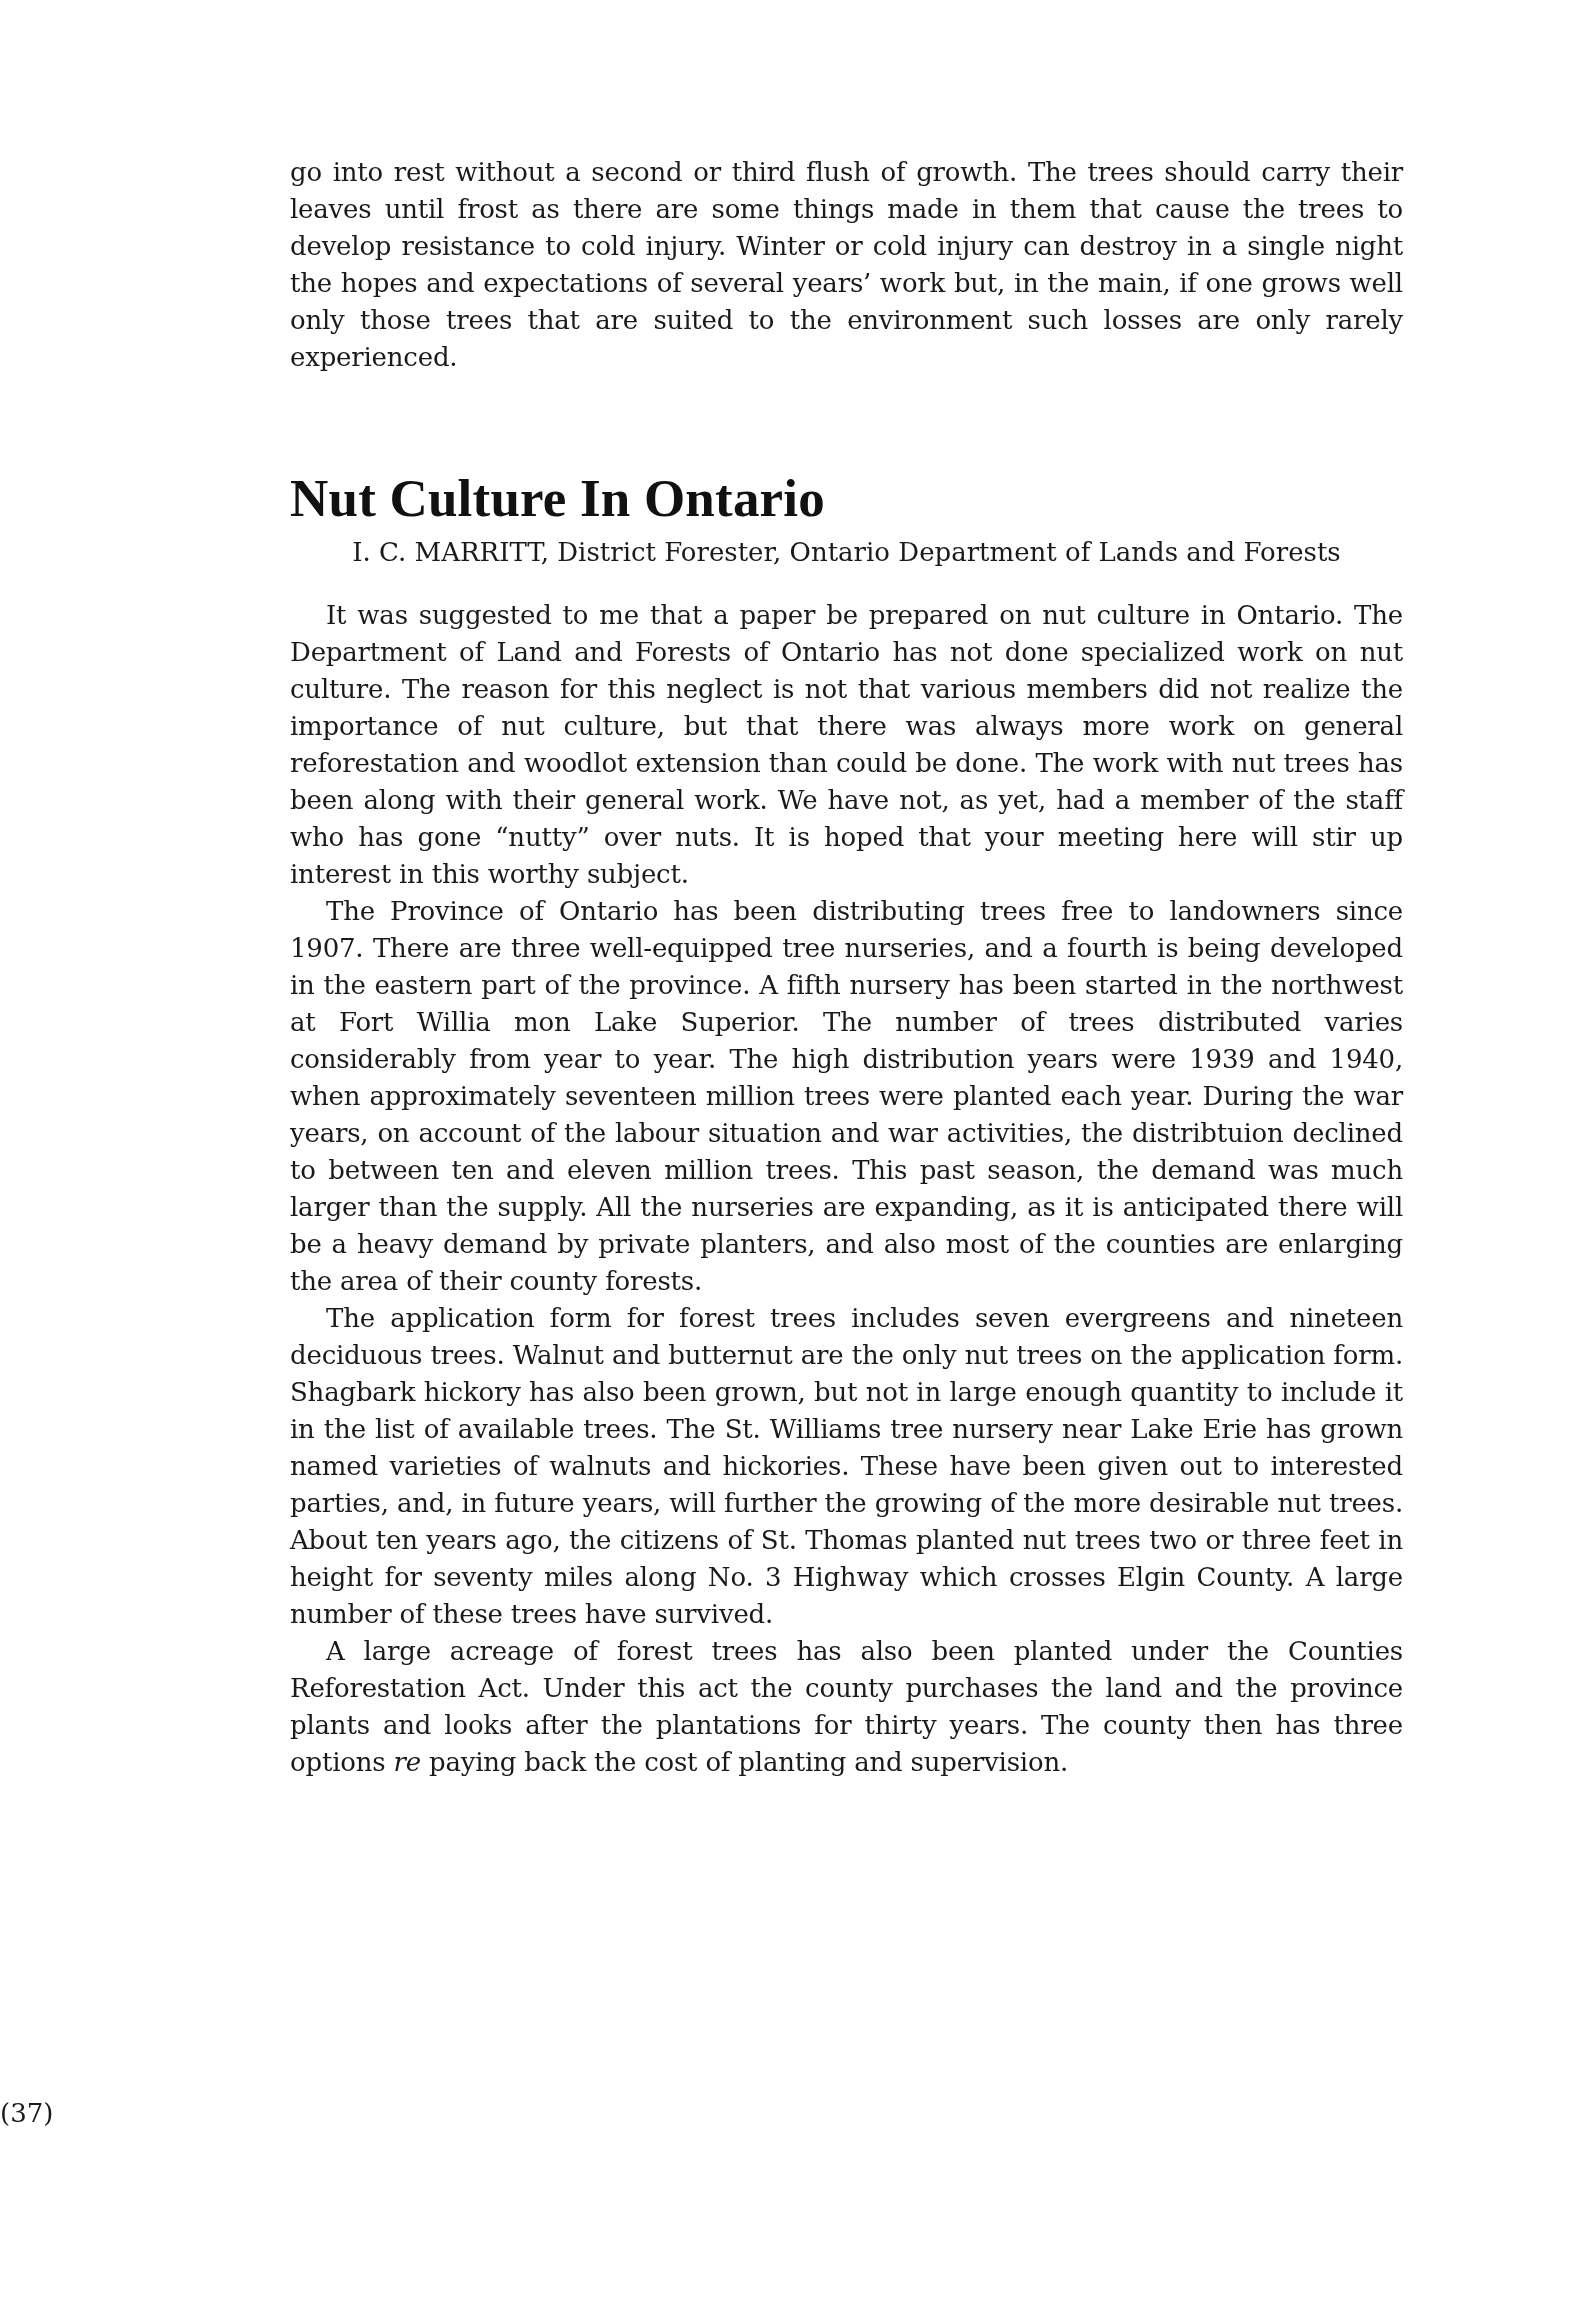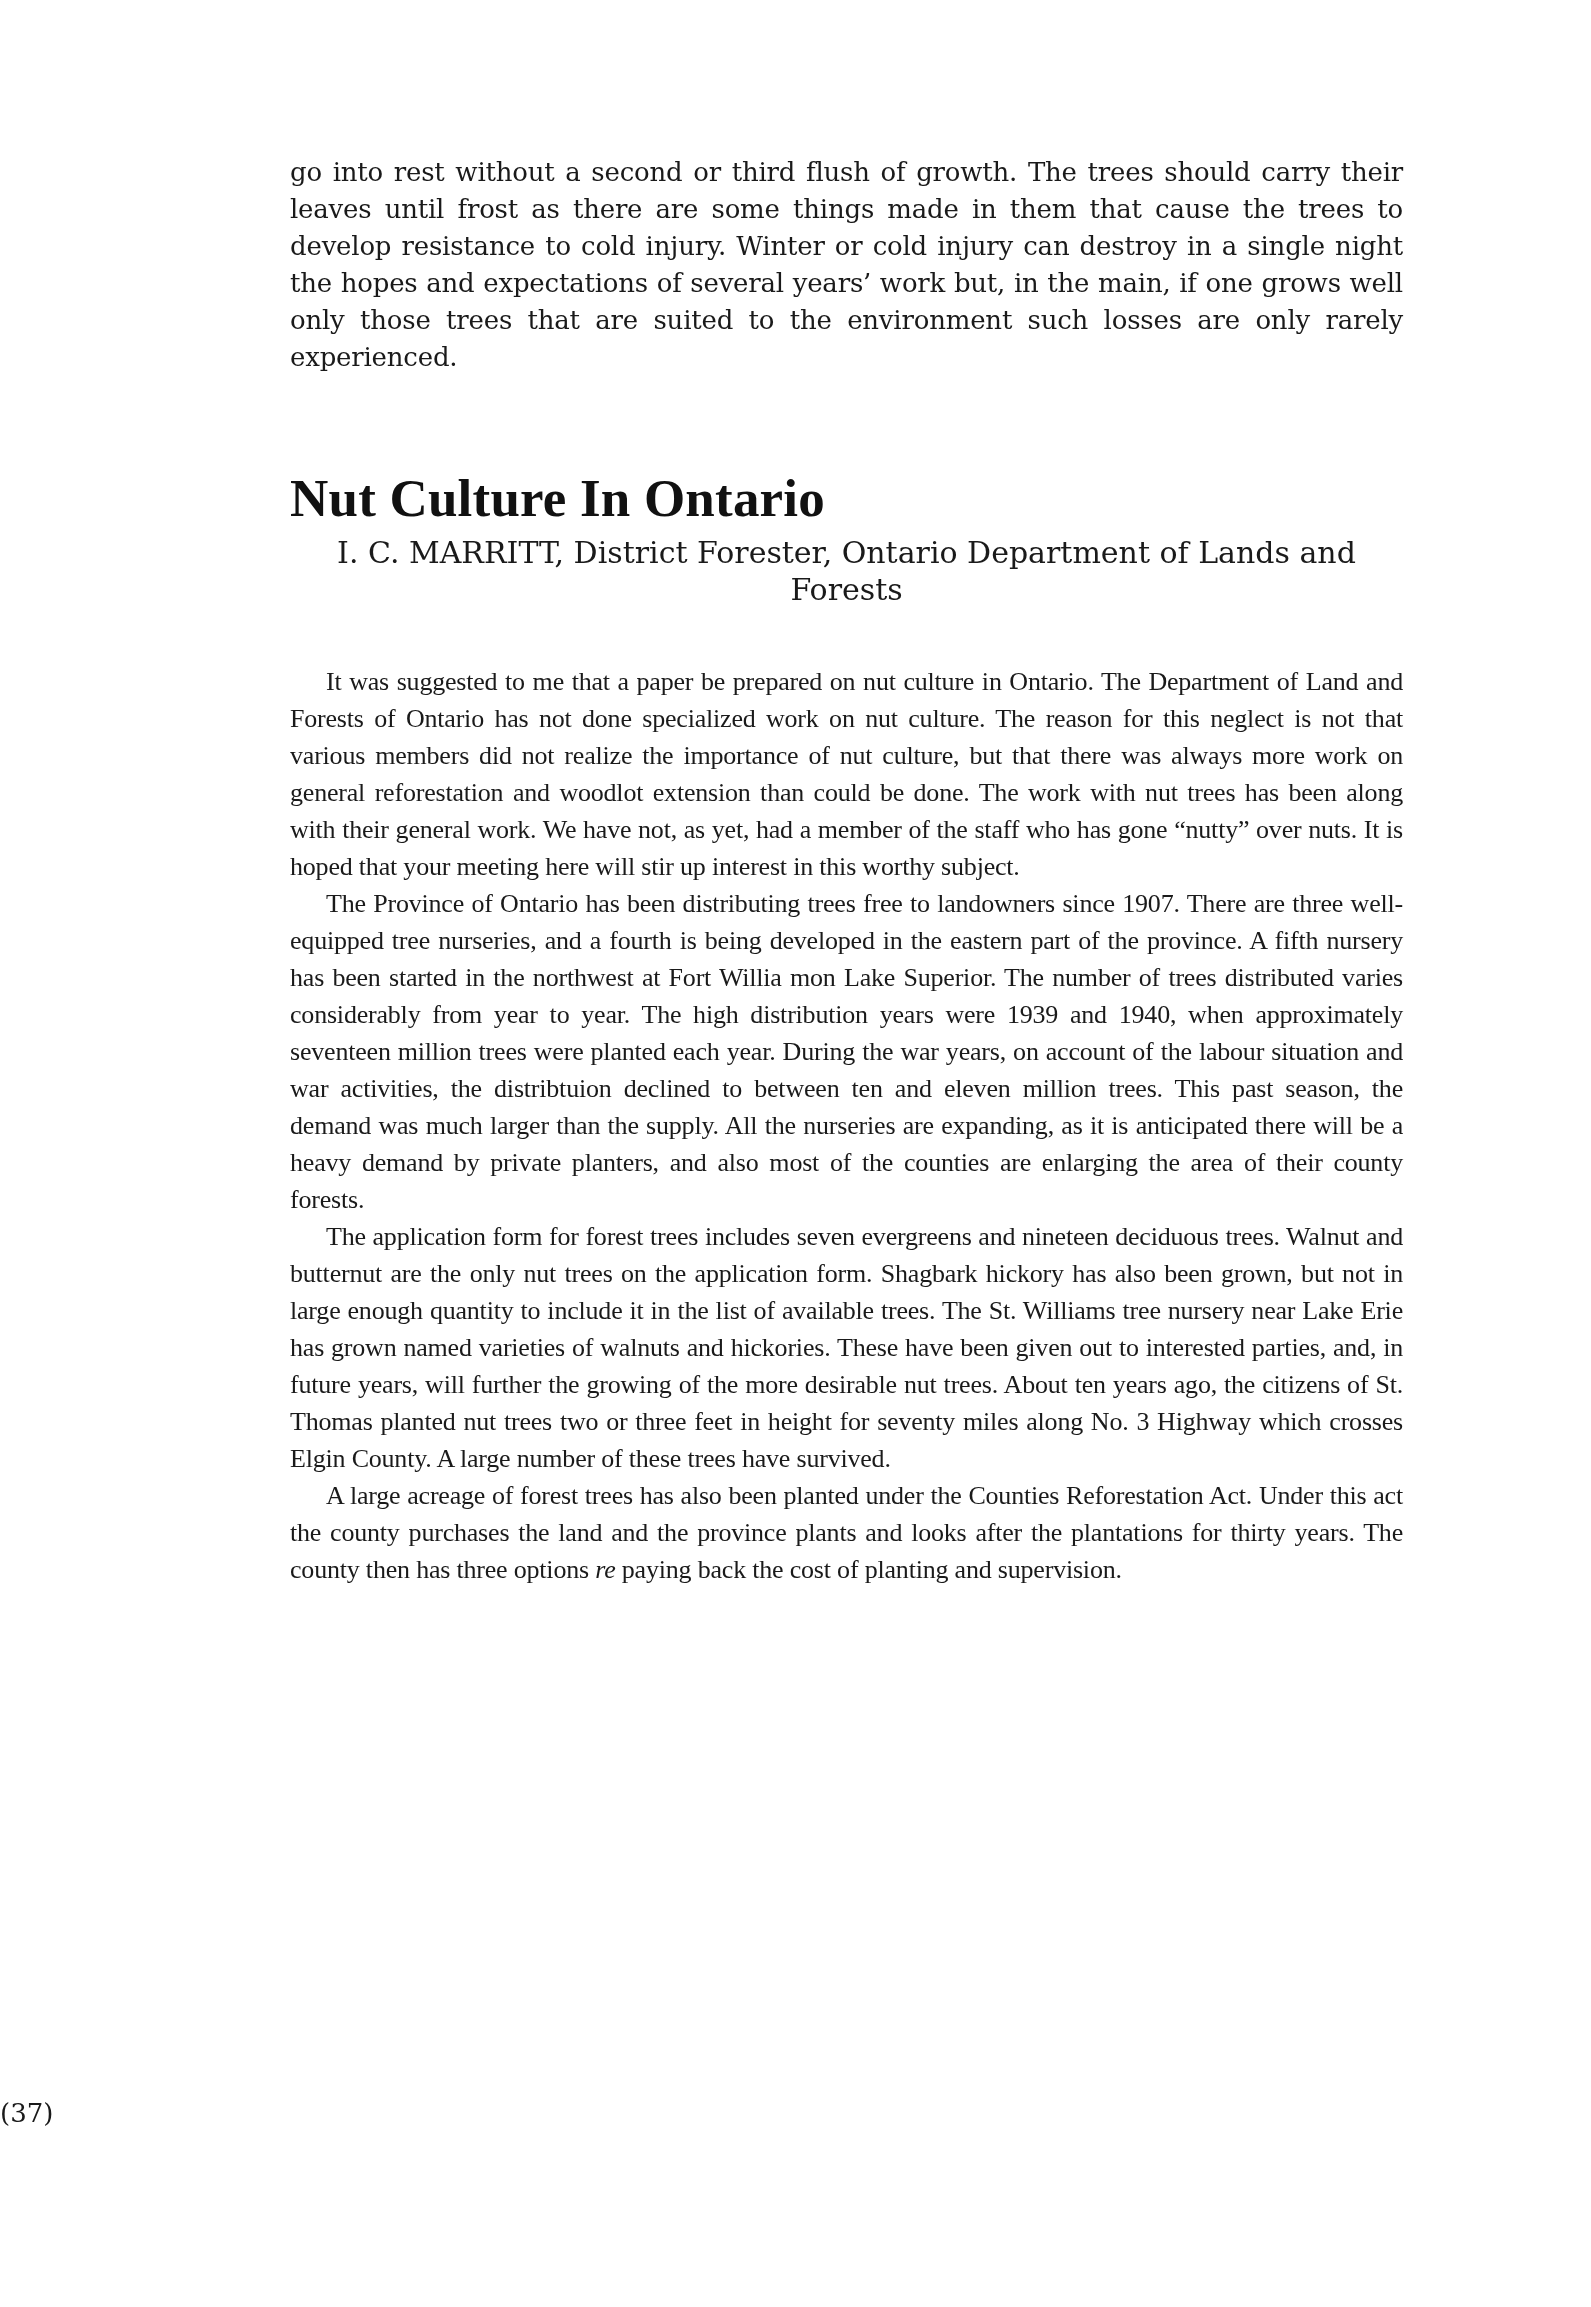--- a/index.html
+++ b/index.html
@@ -32,25 +32,25 @@
     font-family: "Liberation Serif", "DejaVu Serif", serif;
     font-weight: bold;
     font-size: 53px;
     line-height: 61px;
     color: #111;
     letter-spacing: 0.2px;
   }
   .byline {
     margin: 5.1px 0 0 0;
     text-align: center;
-    font-size: 30px;
+    font-size: 26px;
     line-height: 37px;
     padding: 0 34px;
   }
-  .body-section { margin-top: 55px; font-family: Liberation Serif, serif; }
+  .body-section { margin-top: 26px; }
   .page-number {
     position: absolute;
     left: 0;
     width: 1591px;
     top: 2095px;
     text-align: left;
     font-size: 26px;
     line-height: 37px;
   }
   em { font-style: italic; }

